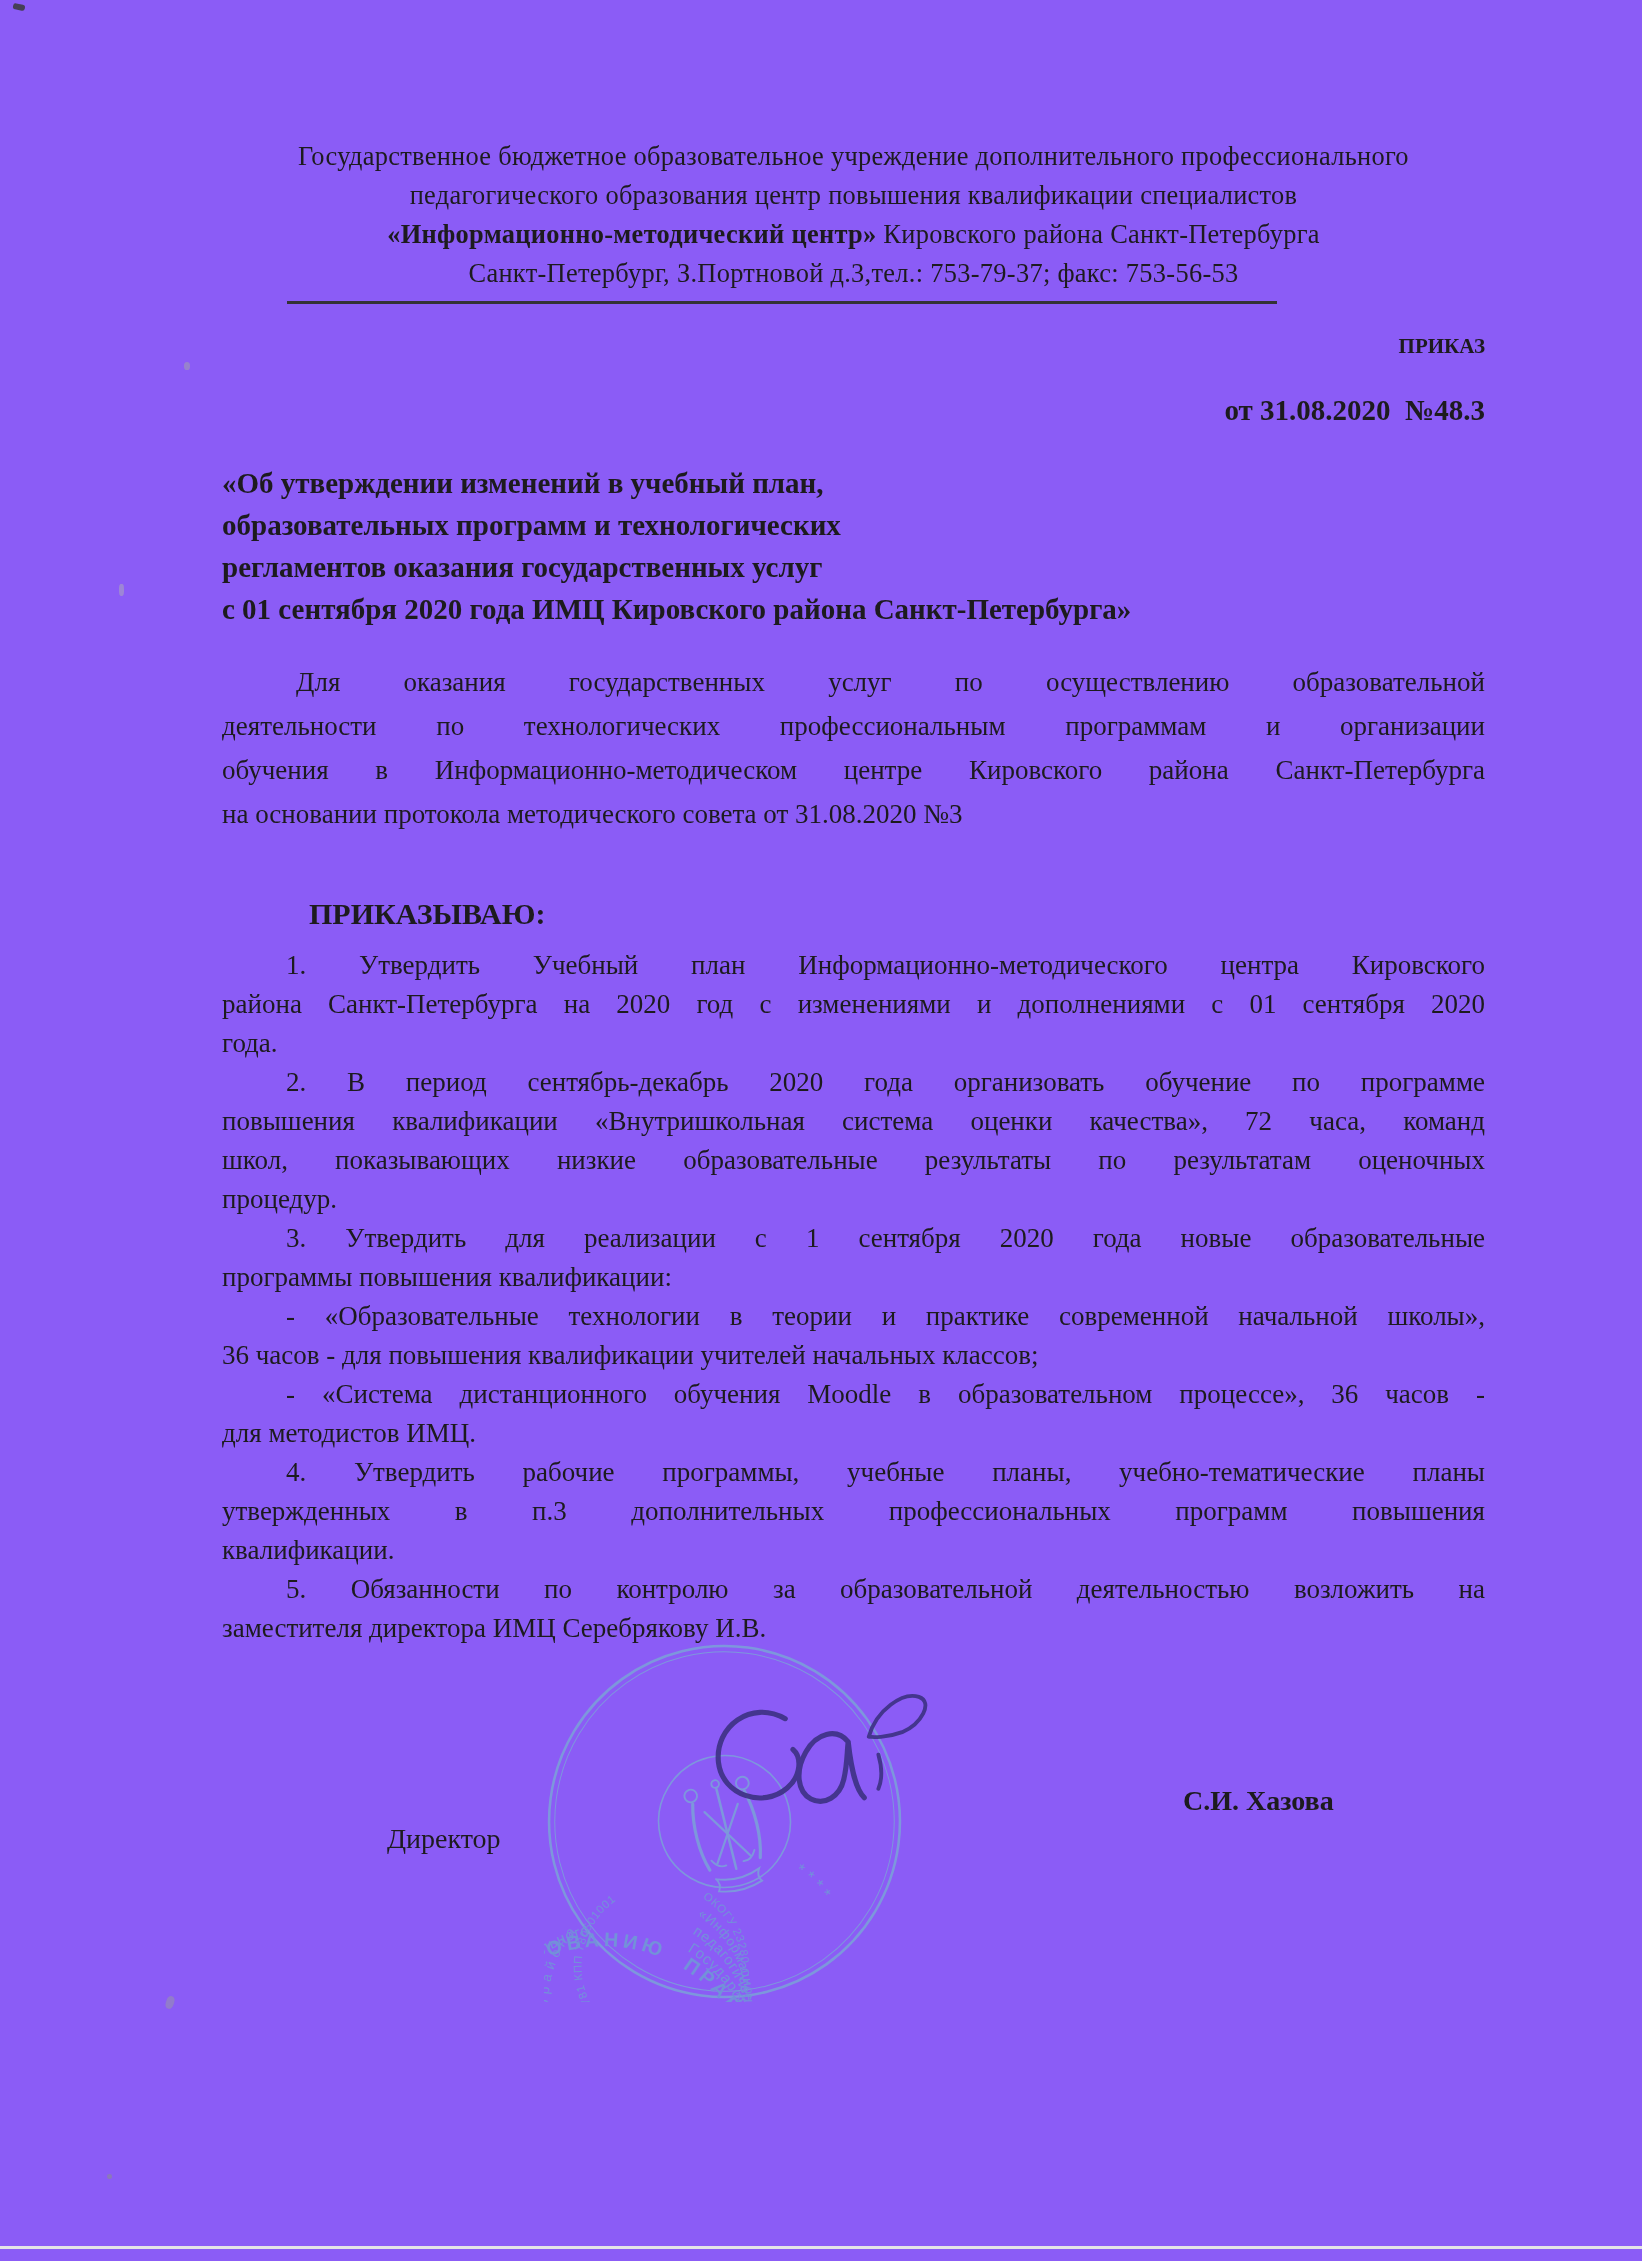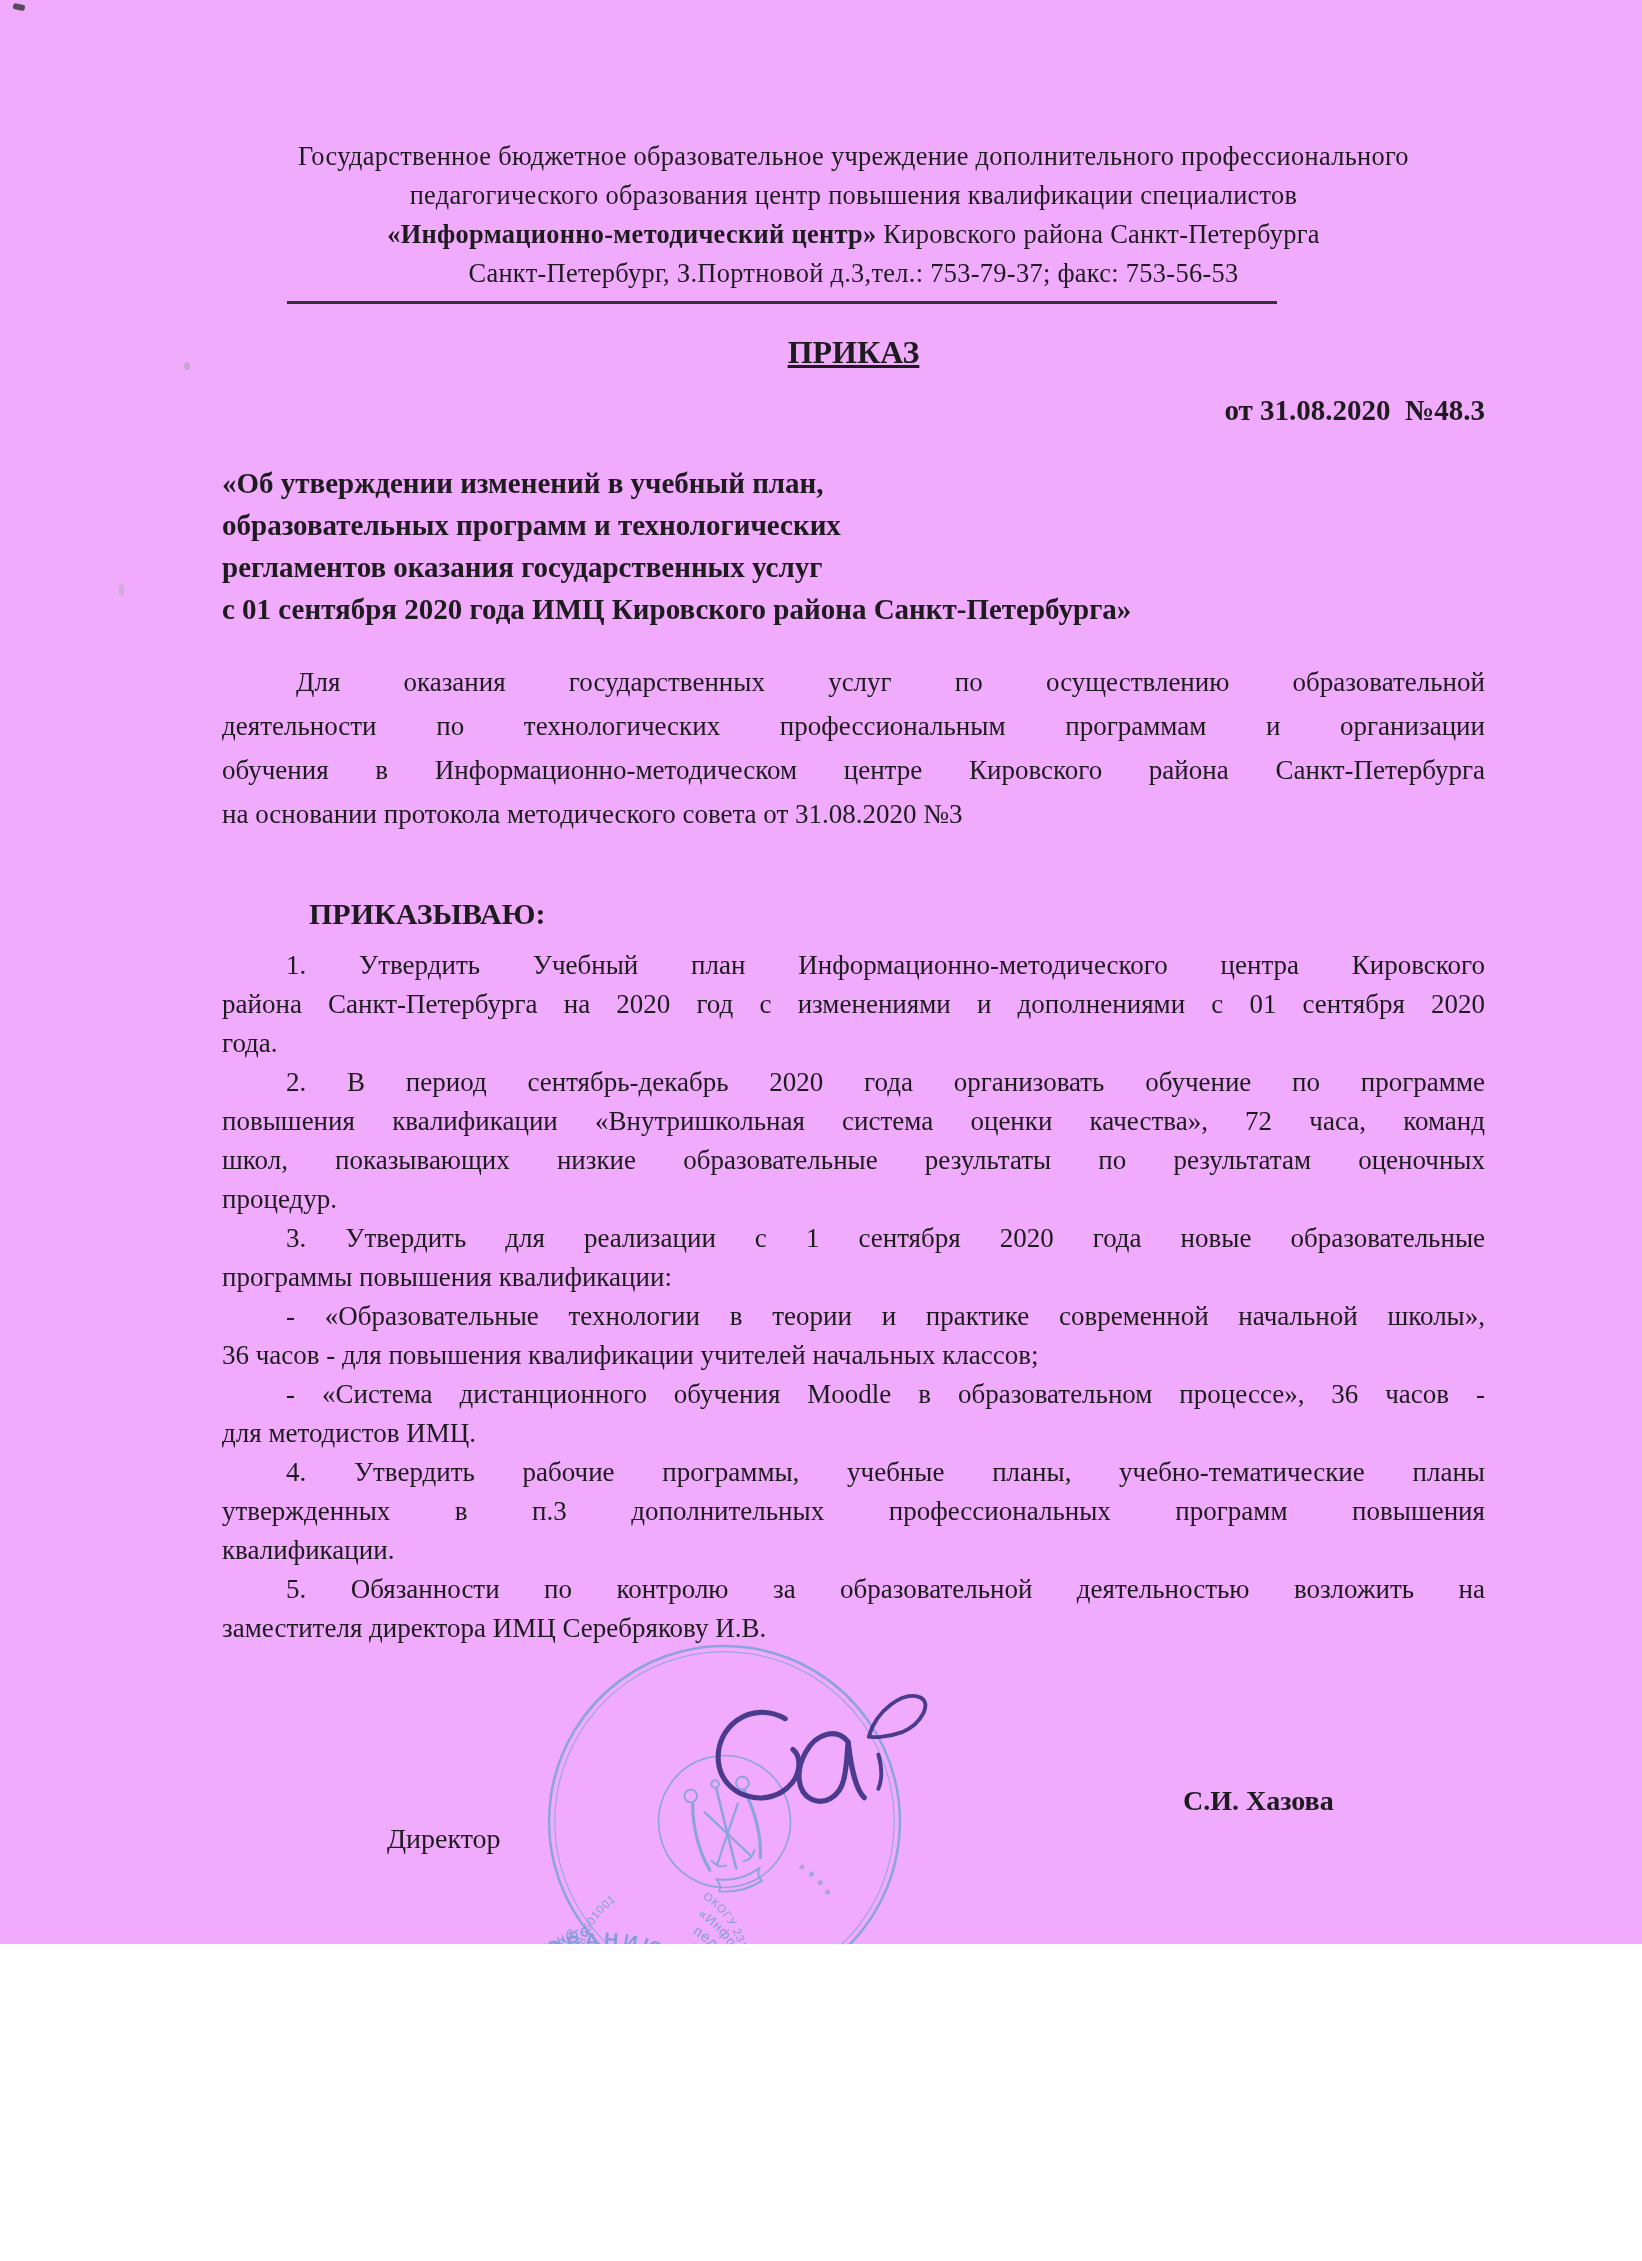--- a/index.html
+++ b/index.html
@@ -1,20 +1,20 @@
 <!DOCTYPE html>
 <html style="font-size:10.3px"><head>
 <meta charset="utf-8">
 <style>
   html, body { margin: 0; padding: 0; background: #ffffff; }
   .page {
     position: relative;
     width: 1643px;
-    height: 1944px;
-    background: #f0abfc;
+    height: 2261px;
+    background: #8b5cf6;
     overflow: hidden;
     font-family: "Liberation Serif", "DejaVu Serif", serif;
     color: #1d1b1e;
   }
   .abs { position: absolute; }
 
   
   .org-header {
     left: 222px; top: 137px; width: 1263px;
     text-align: center;
@@ -23,21 +23,21 @@
   }
   .org-header .b { font-weight: bold; }
 
   .divider-rule {
     left: 287px; top: 301px; width: 990px; height: 3.2px;
     background: #343236;
   }
 
   .order-word {
     left: 222px; top: 334px; width: 1263px;
-    text-align: center; font-weight: bold; font-size: 32px; text-decoration: underline;
+    text-align: right; font-weight: bold; font-size: 21px;
   }
   .order-date {
     left: 222px; top: 394px; width: 1263px;
     text-align: right; font-weight: bold; font-size: 29px;
     white-space: pre;
   }
 
   .subject-block {
     left: 222px; top: 462px; width: 1263px;
     font-weight: bold; font-size: 29px; line-height: 42px;

